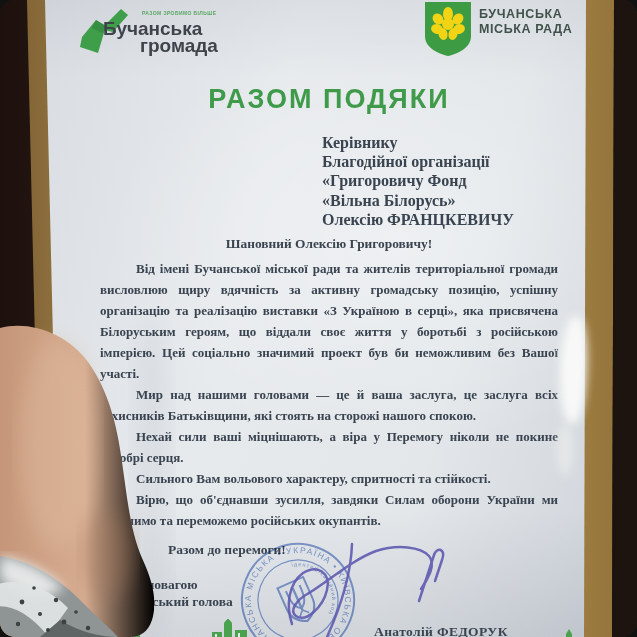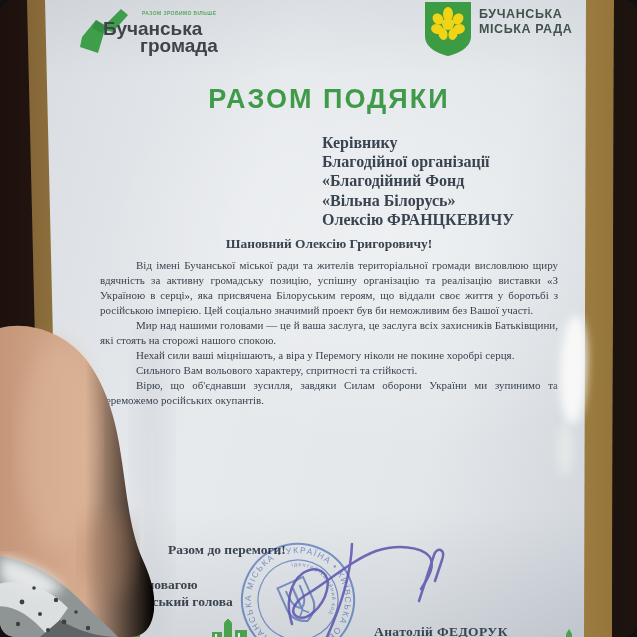--- a/index.html
+++ b/index.html
@@ -51,21 +51,21 @@
 
   
   .title{position:absolute;left:100px;top:84px;width:458px;z-index:2;text-align:center;
     font-family:"Liberation Sans",sans-serif;font-weight:800;font-size:27px;
     letter-spacing:2px;color:var(--title-green,#3f9b49);}
   .recipient{position:absolute;left:322px;top:133px;z-index:2;
     font-size:16px;font-weight:bold;color:var(--text-ink,#3a4450);line-height:19.2px;}
   .salutation{position:absolute;left:100px;top:236px;width:458px;z-index:2;text-align:center;
     font-size:13.4px;font-weight:bold;color:var(--text-ink,#3a4450);}
   .bodytext{position:absolute;left:100px;top:258px;width:458px;z-index:2;
-    font-size:11px;line-height:15px;font-weight:normal;color:var(--text-ink,#3a4450);
+    font-size:13px;line-height:21px;font-weight:bold;color:var(--text-ink,#3a4450);
     text-align:justify;}
   .bodytext p{margin:0;text-indent:36px;}
   .slogan{position:absolute;left:136px;top:542px;z-index:2;
     font-size:13.5px;font-weight:bold;color:var(--text-ink,#3a4450);margin-left:32px;}
   .regards{position:absolute;left:136px;top:577px;z-index:2;
     font-size:13.5px;font-weight:bold;color:var(--text-ink,#3a4450);line-height:16.5px;}
   .signer{position:absolute;left:374px;top:624px;z-index:2;
     font-size:13.5px;font-weight:bold;color:var(--text-ink,#3a4450);letter-spacing:.4px;}
 
   .skyline{position:absolute;left:60px;top:610px;z-index:2;}
@@ -110,21 +110,21 @@
       <div>БУЧАНСЬКА</div>
       <div>МІСЬКА РАДА</div>
     </div>
   </div>
 
   <div class="title">РАЗОМ ПОДЯКИ</div>
 
   <div class="recipient">
     <div>Керівнику</div>
     <div>Благодійної організації</div>
-    <div>«Благодійний Фонд</div>
+    <div>«Григоровичу Фонд</div>
     <div>«Вільна Білорусь»</div>
     <div>Олексію ФРАНЦКЕВИЧУ</div>
   </div>
 
   <div class="salutation">Шановний Олексію Григоровичу!</div>
 
   <div class="bodytext">
     <p>Від імені Бучанської міської ради та жителів територіальної громади висловлюю щиру вдячність за активну громадську позицію, успішну організацію та реалізацію виставки «З Україною в серці», яка присвячена Білоруським героям, що віддали своє життя у боротьбі з російською імперією. Цей соціально значимий проект був би неможливим без Вашої участі.</p>
     <p>Мир над нашими головами — це й ваша заслуга, це заслуга всіх захисників Батьківщини, які стоять на сторожі нашого спокою.</p>
     <p>Нехай сили ваші міцнішають, а віра у Перемогу ніколи не покине хоробрі серця.</p>

